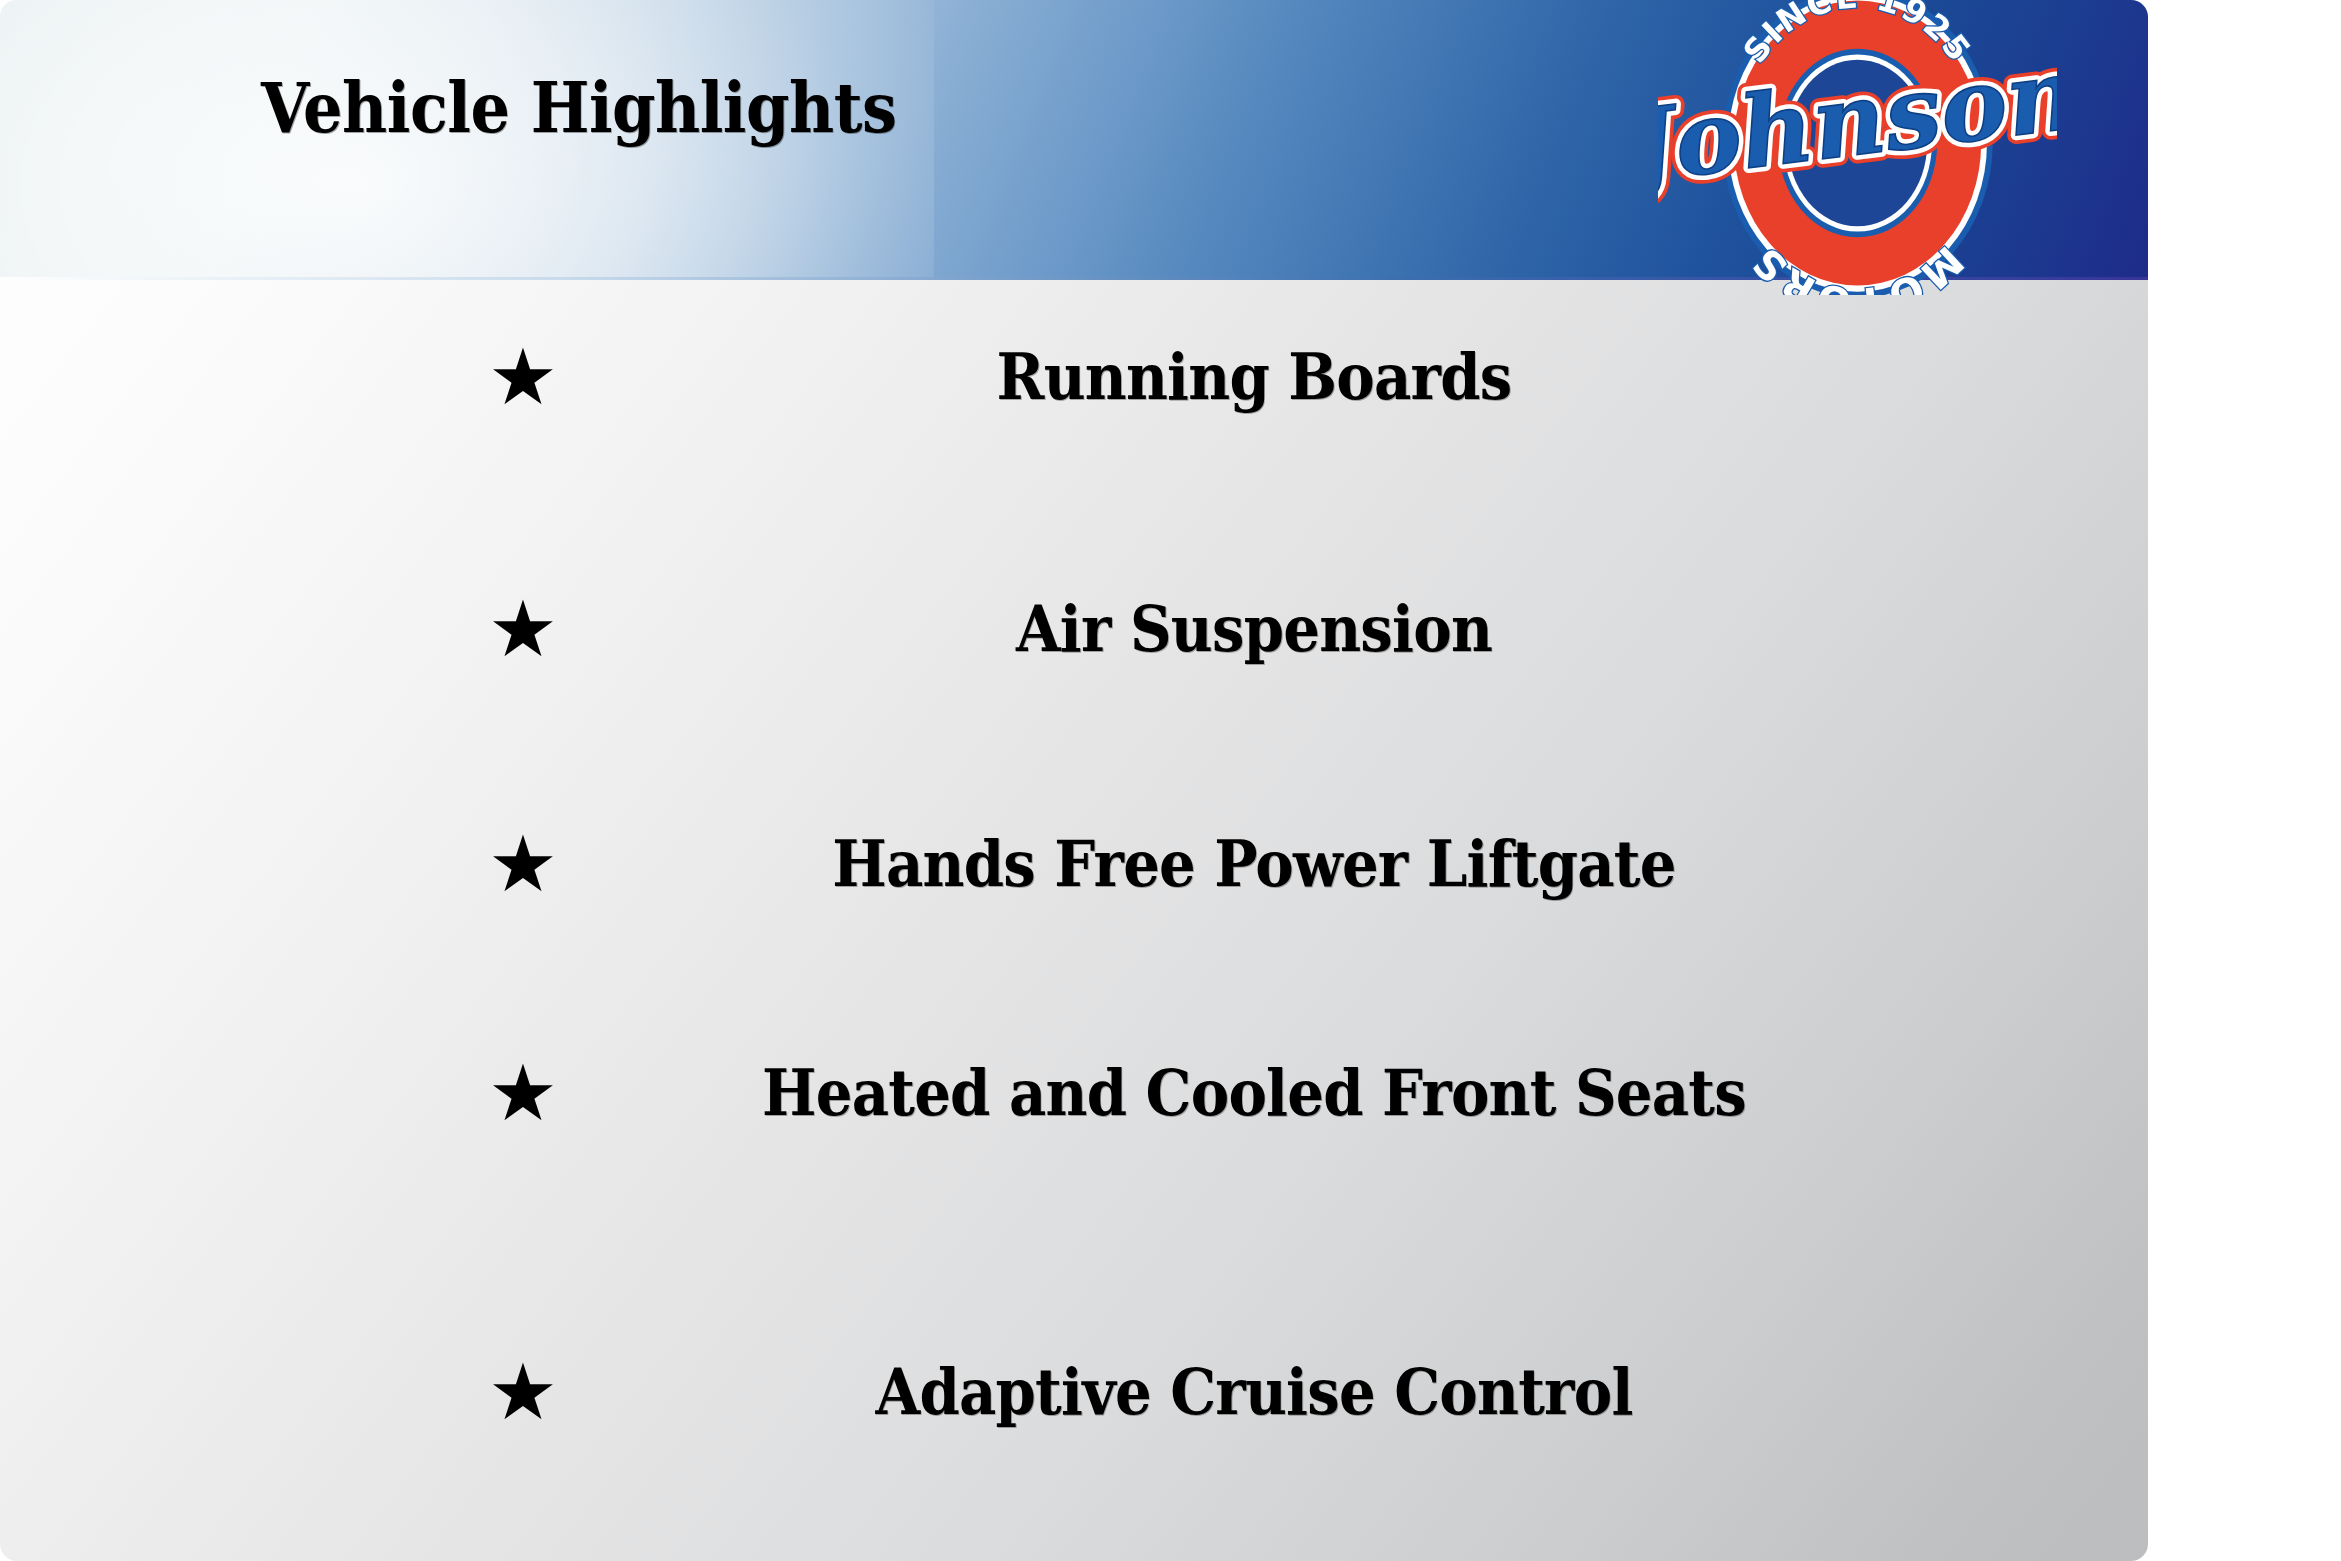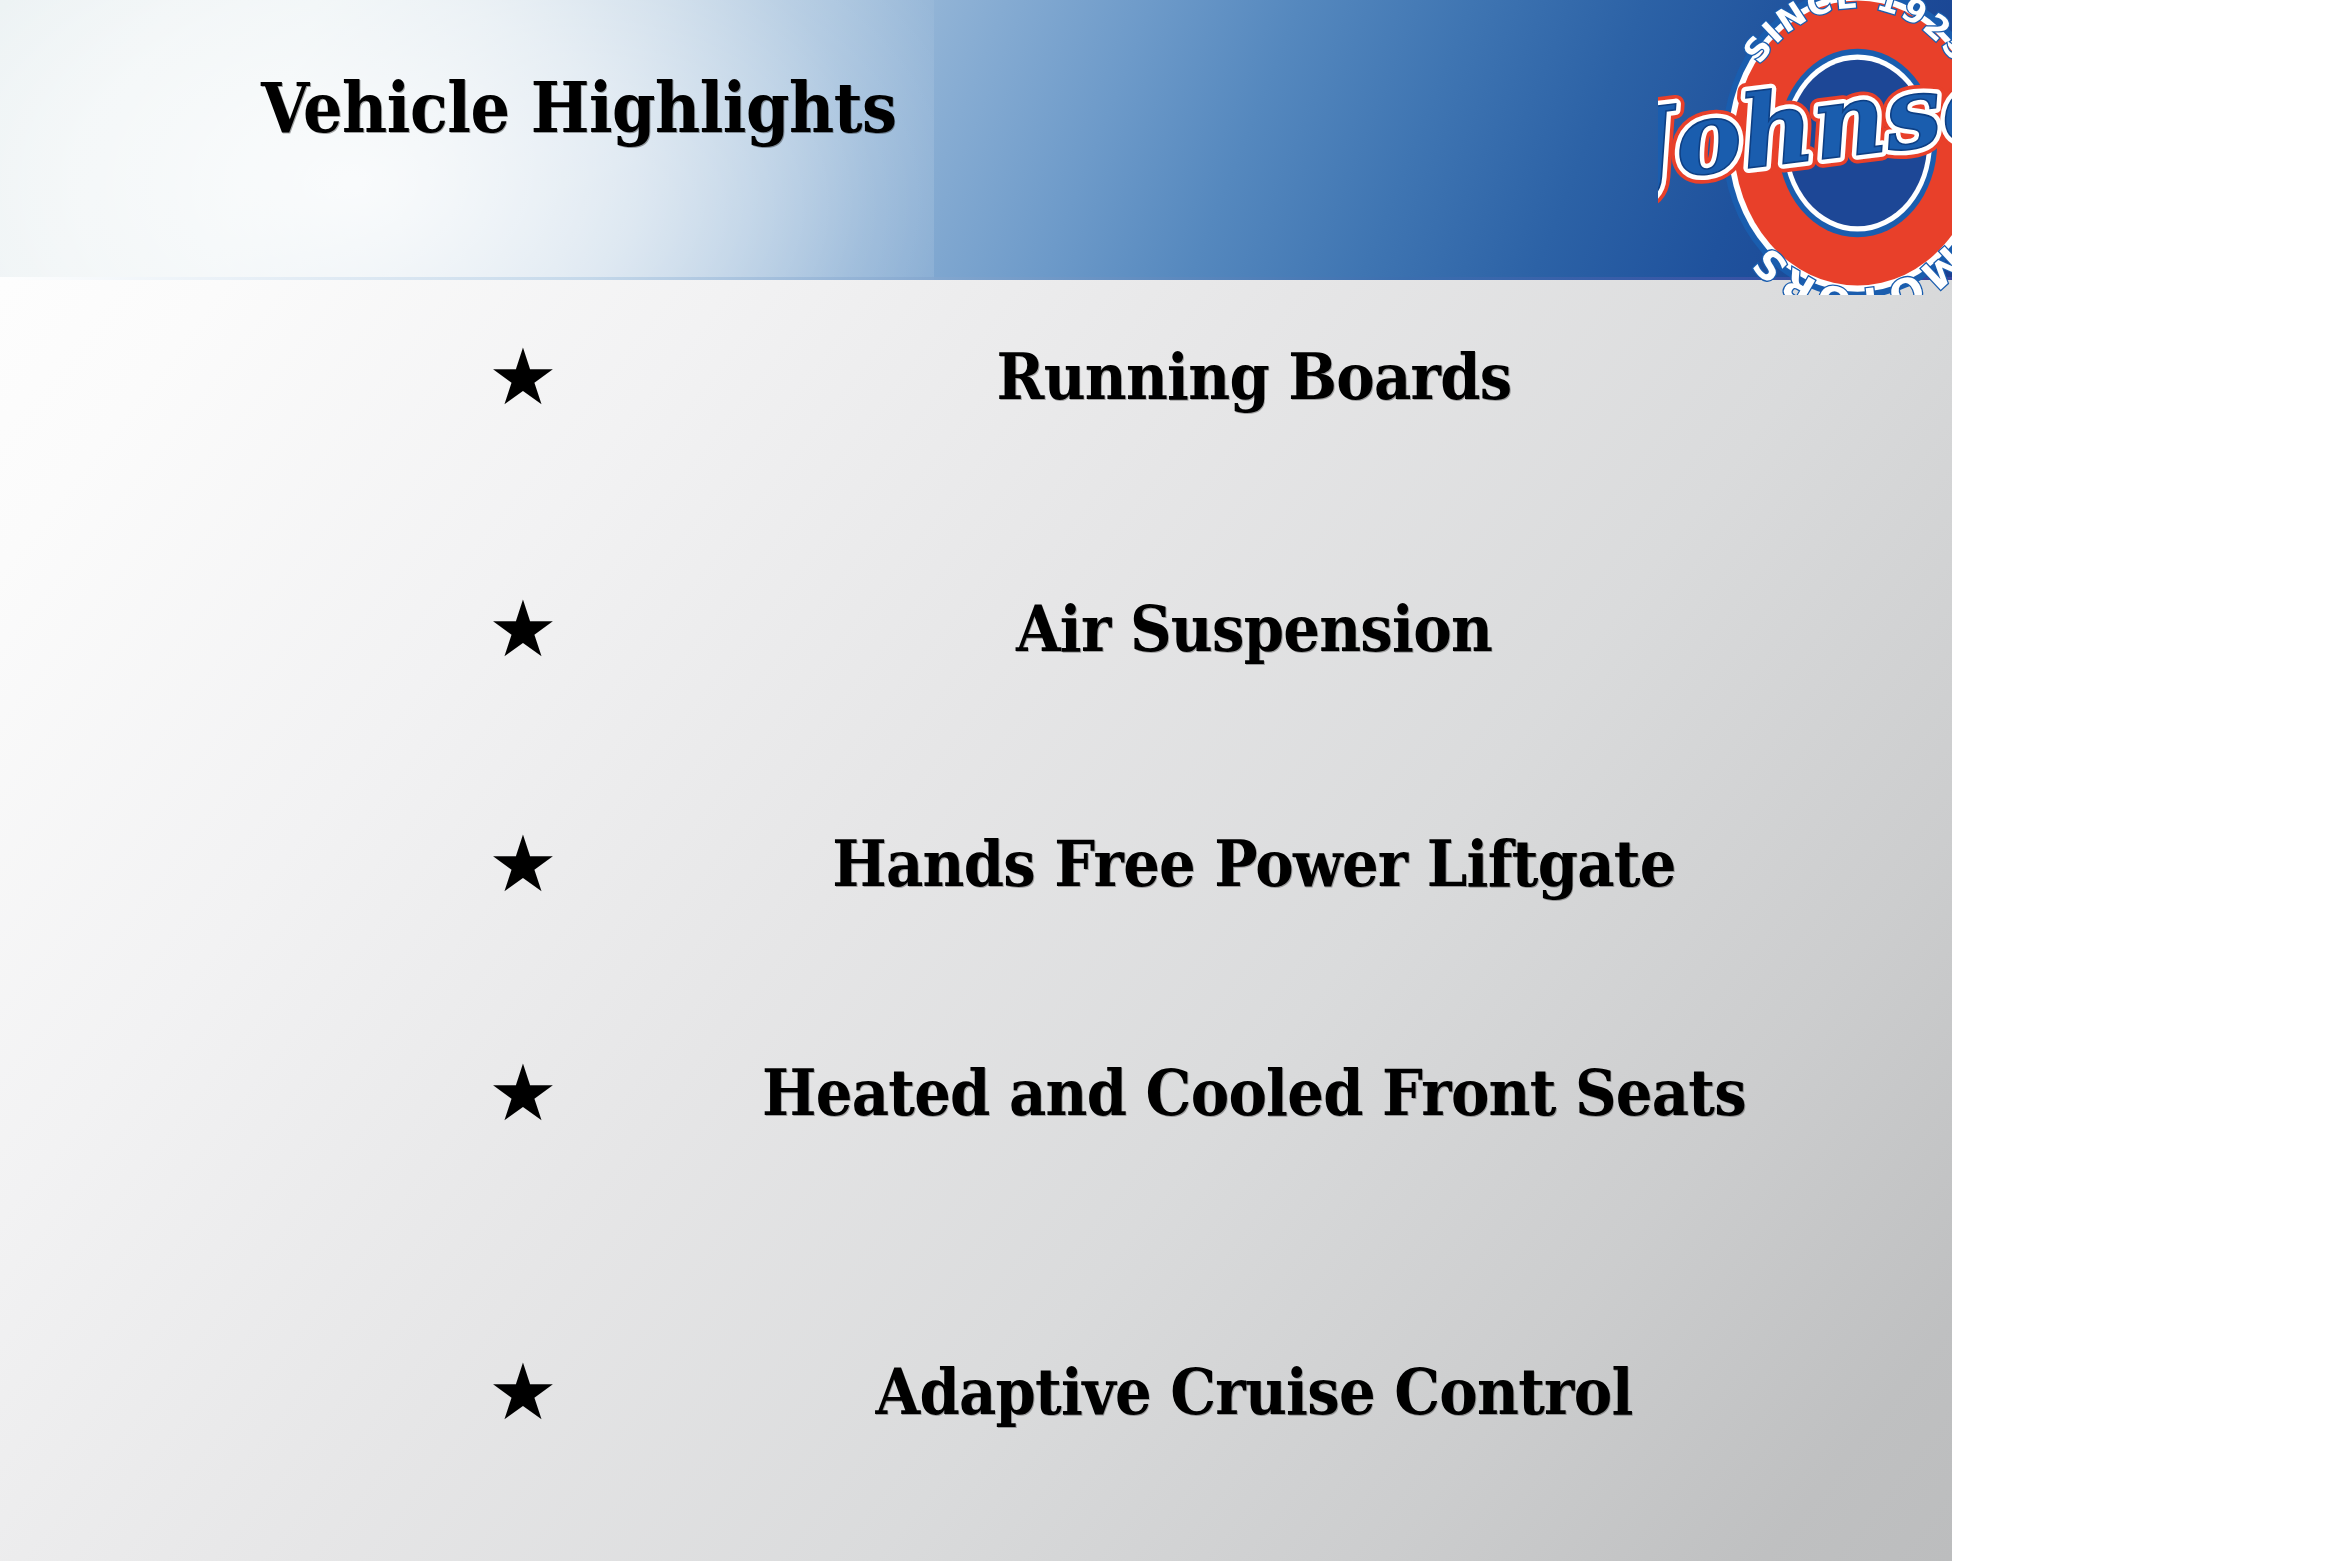--- a/index.html
+++ b/index.html
@@ -6,33 +6,34 @@
 
   html, body {
     width:2342px; height:1561px;
     overflow:hidden;
     background:#ffffff;
     font-family:"DejaVu Serif", serif;
   }
 
   .slide {
     position:relative;
-    width:1952px; height:1561px;
+    width:2148px; height:1561px;
     overflow:hidden;
     
     background:
       linear-gradient(128deg,
         #ffffff 0%,
         #fbfbfb 14%,
         #f2f2f3 30%,
         #e6e6e7 48%,
         #dadbdc 66%,
         #cccdce 82%,
         #bfc0c1 94%,
         #bcbdbe 100%);
+    border-radius: 17px;
   }
 
   
   .header {
     position:absolute;
     left:0; top:0;
     width:2342px; height:280px;
     overflow:hidden;
     background:
       linear-gradient(112deg,

